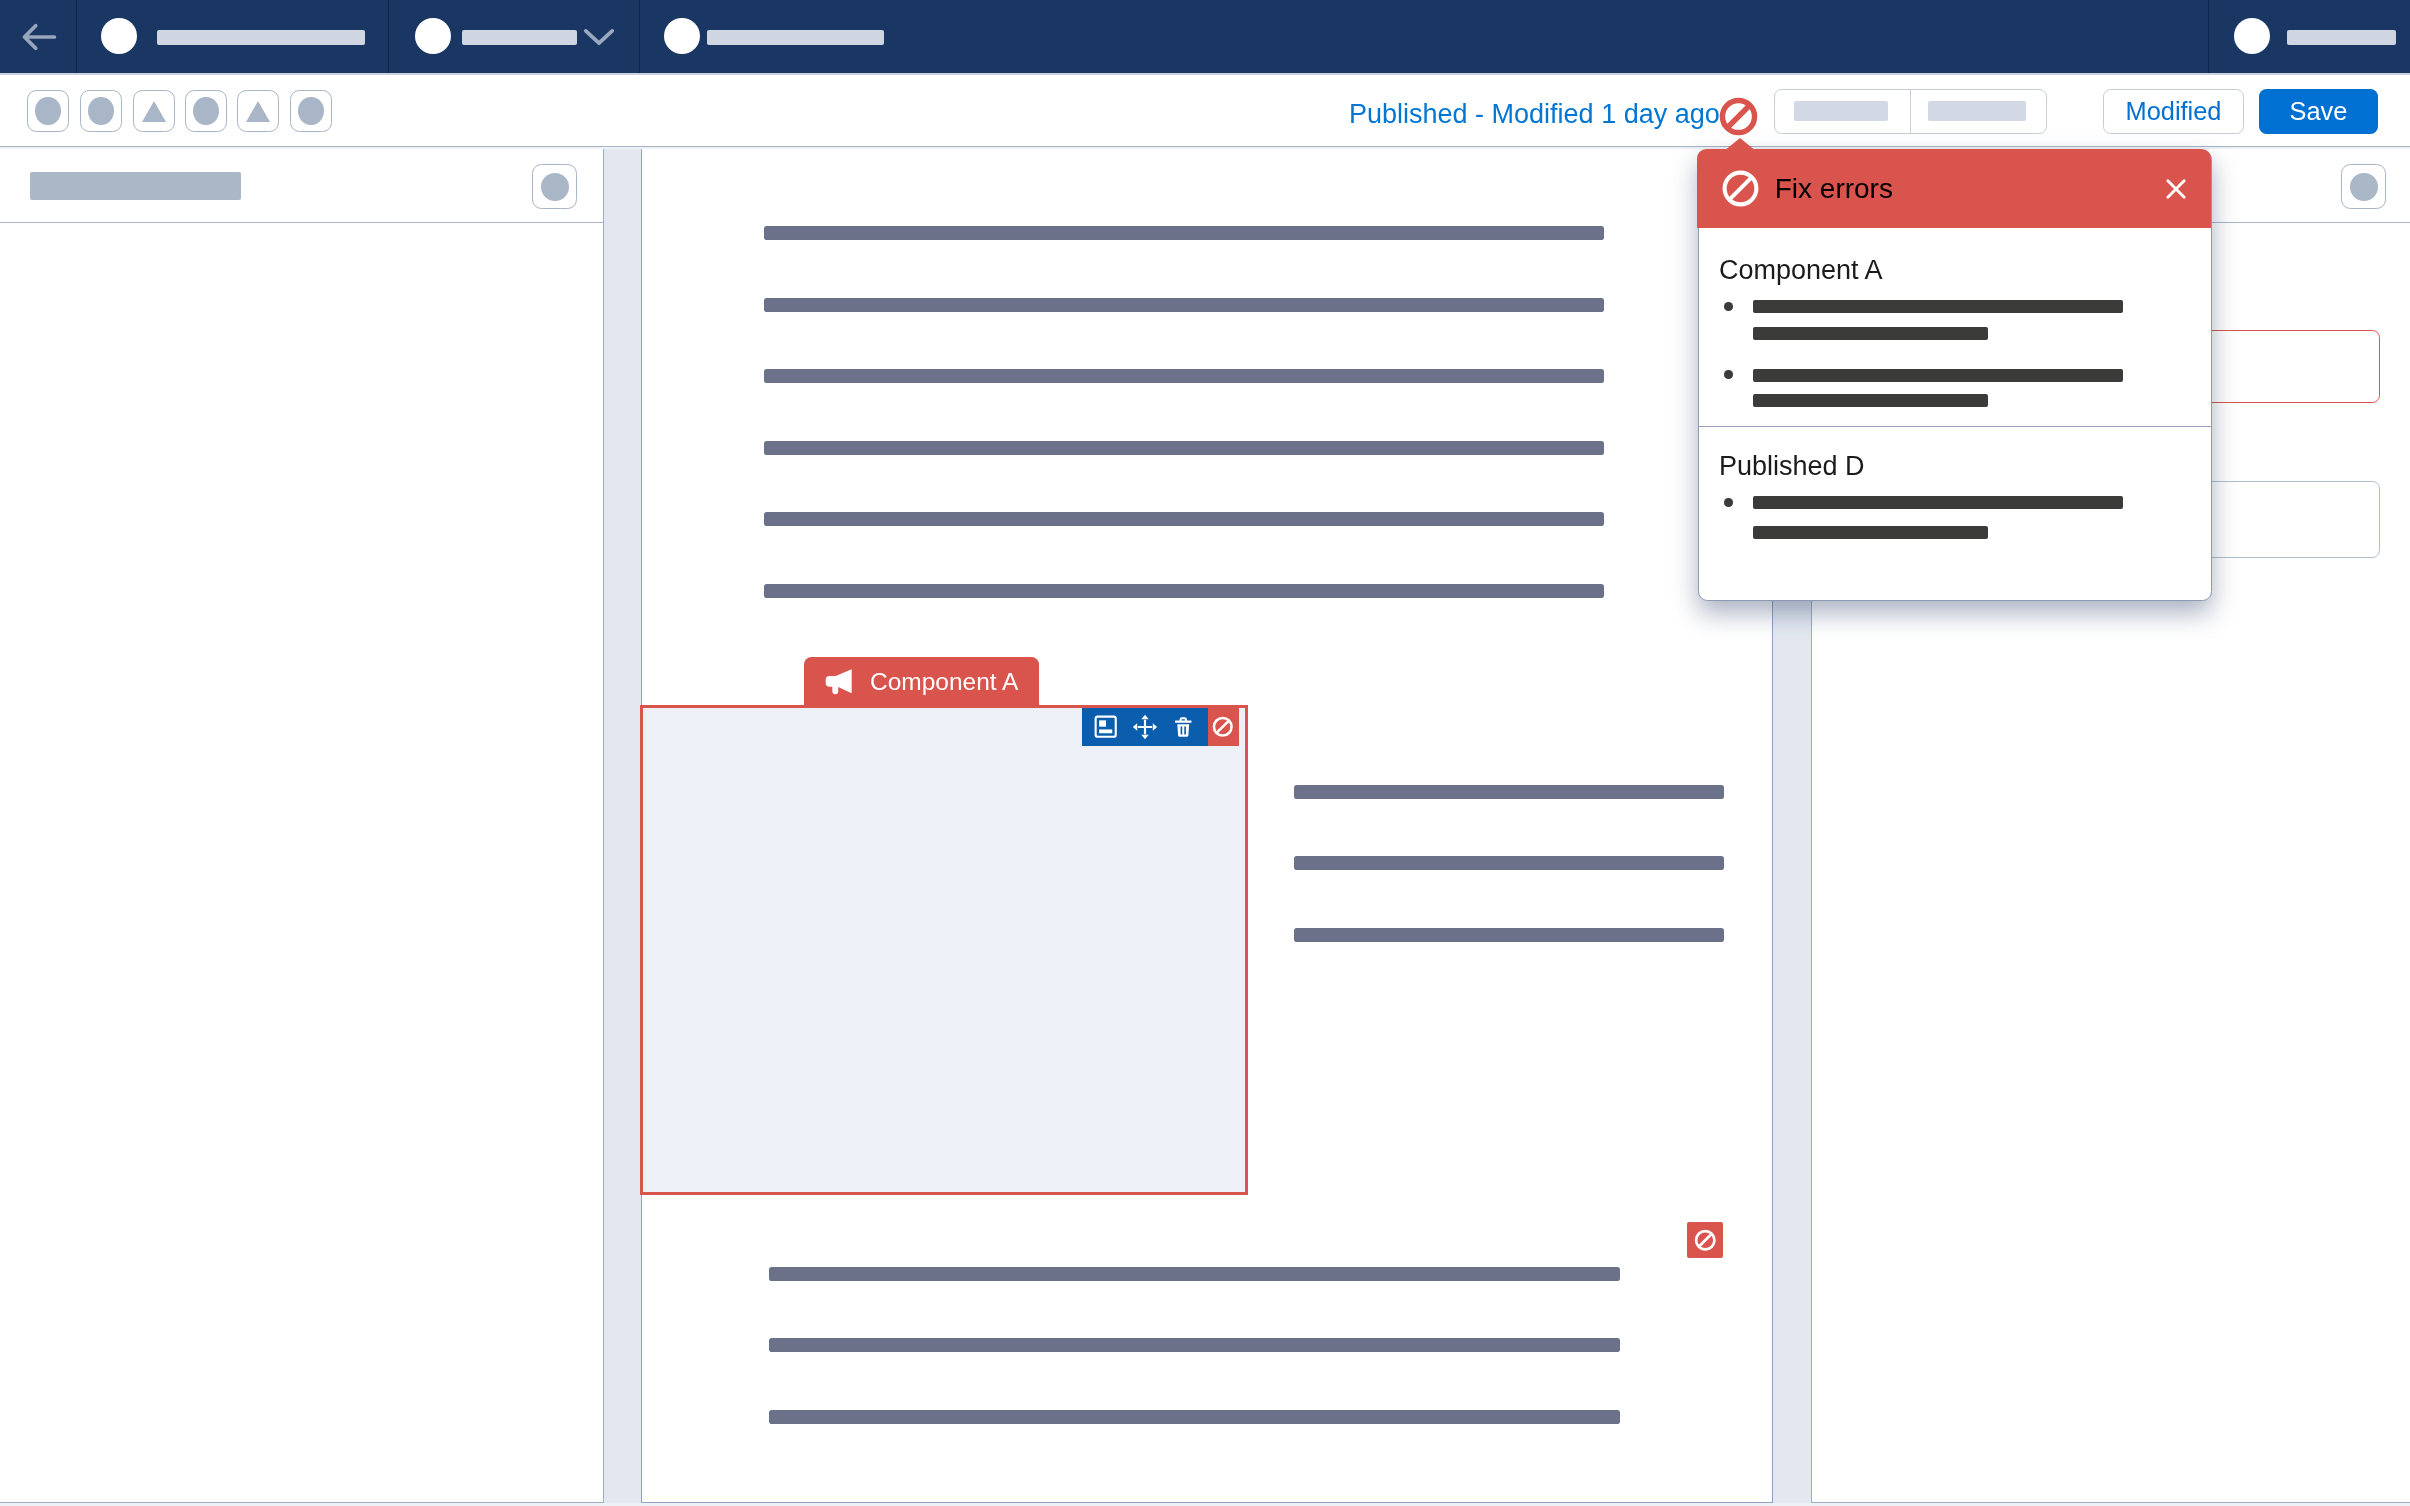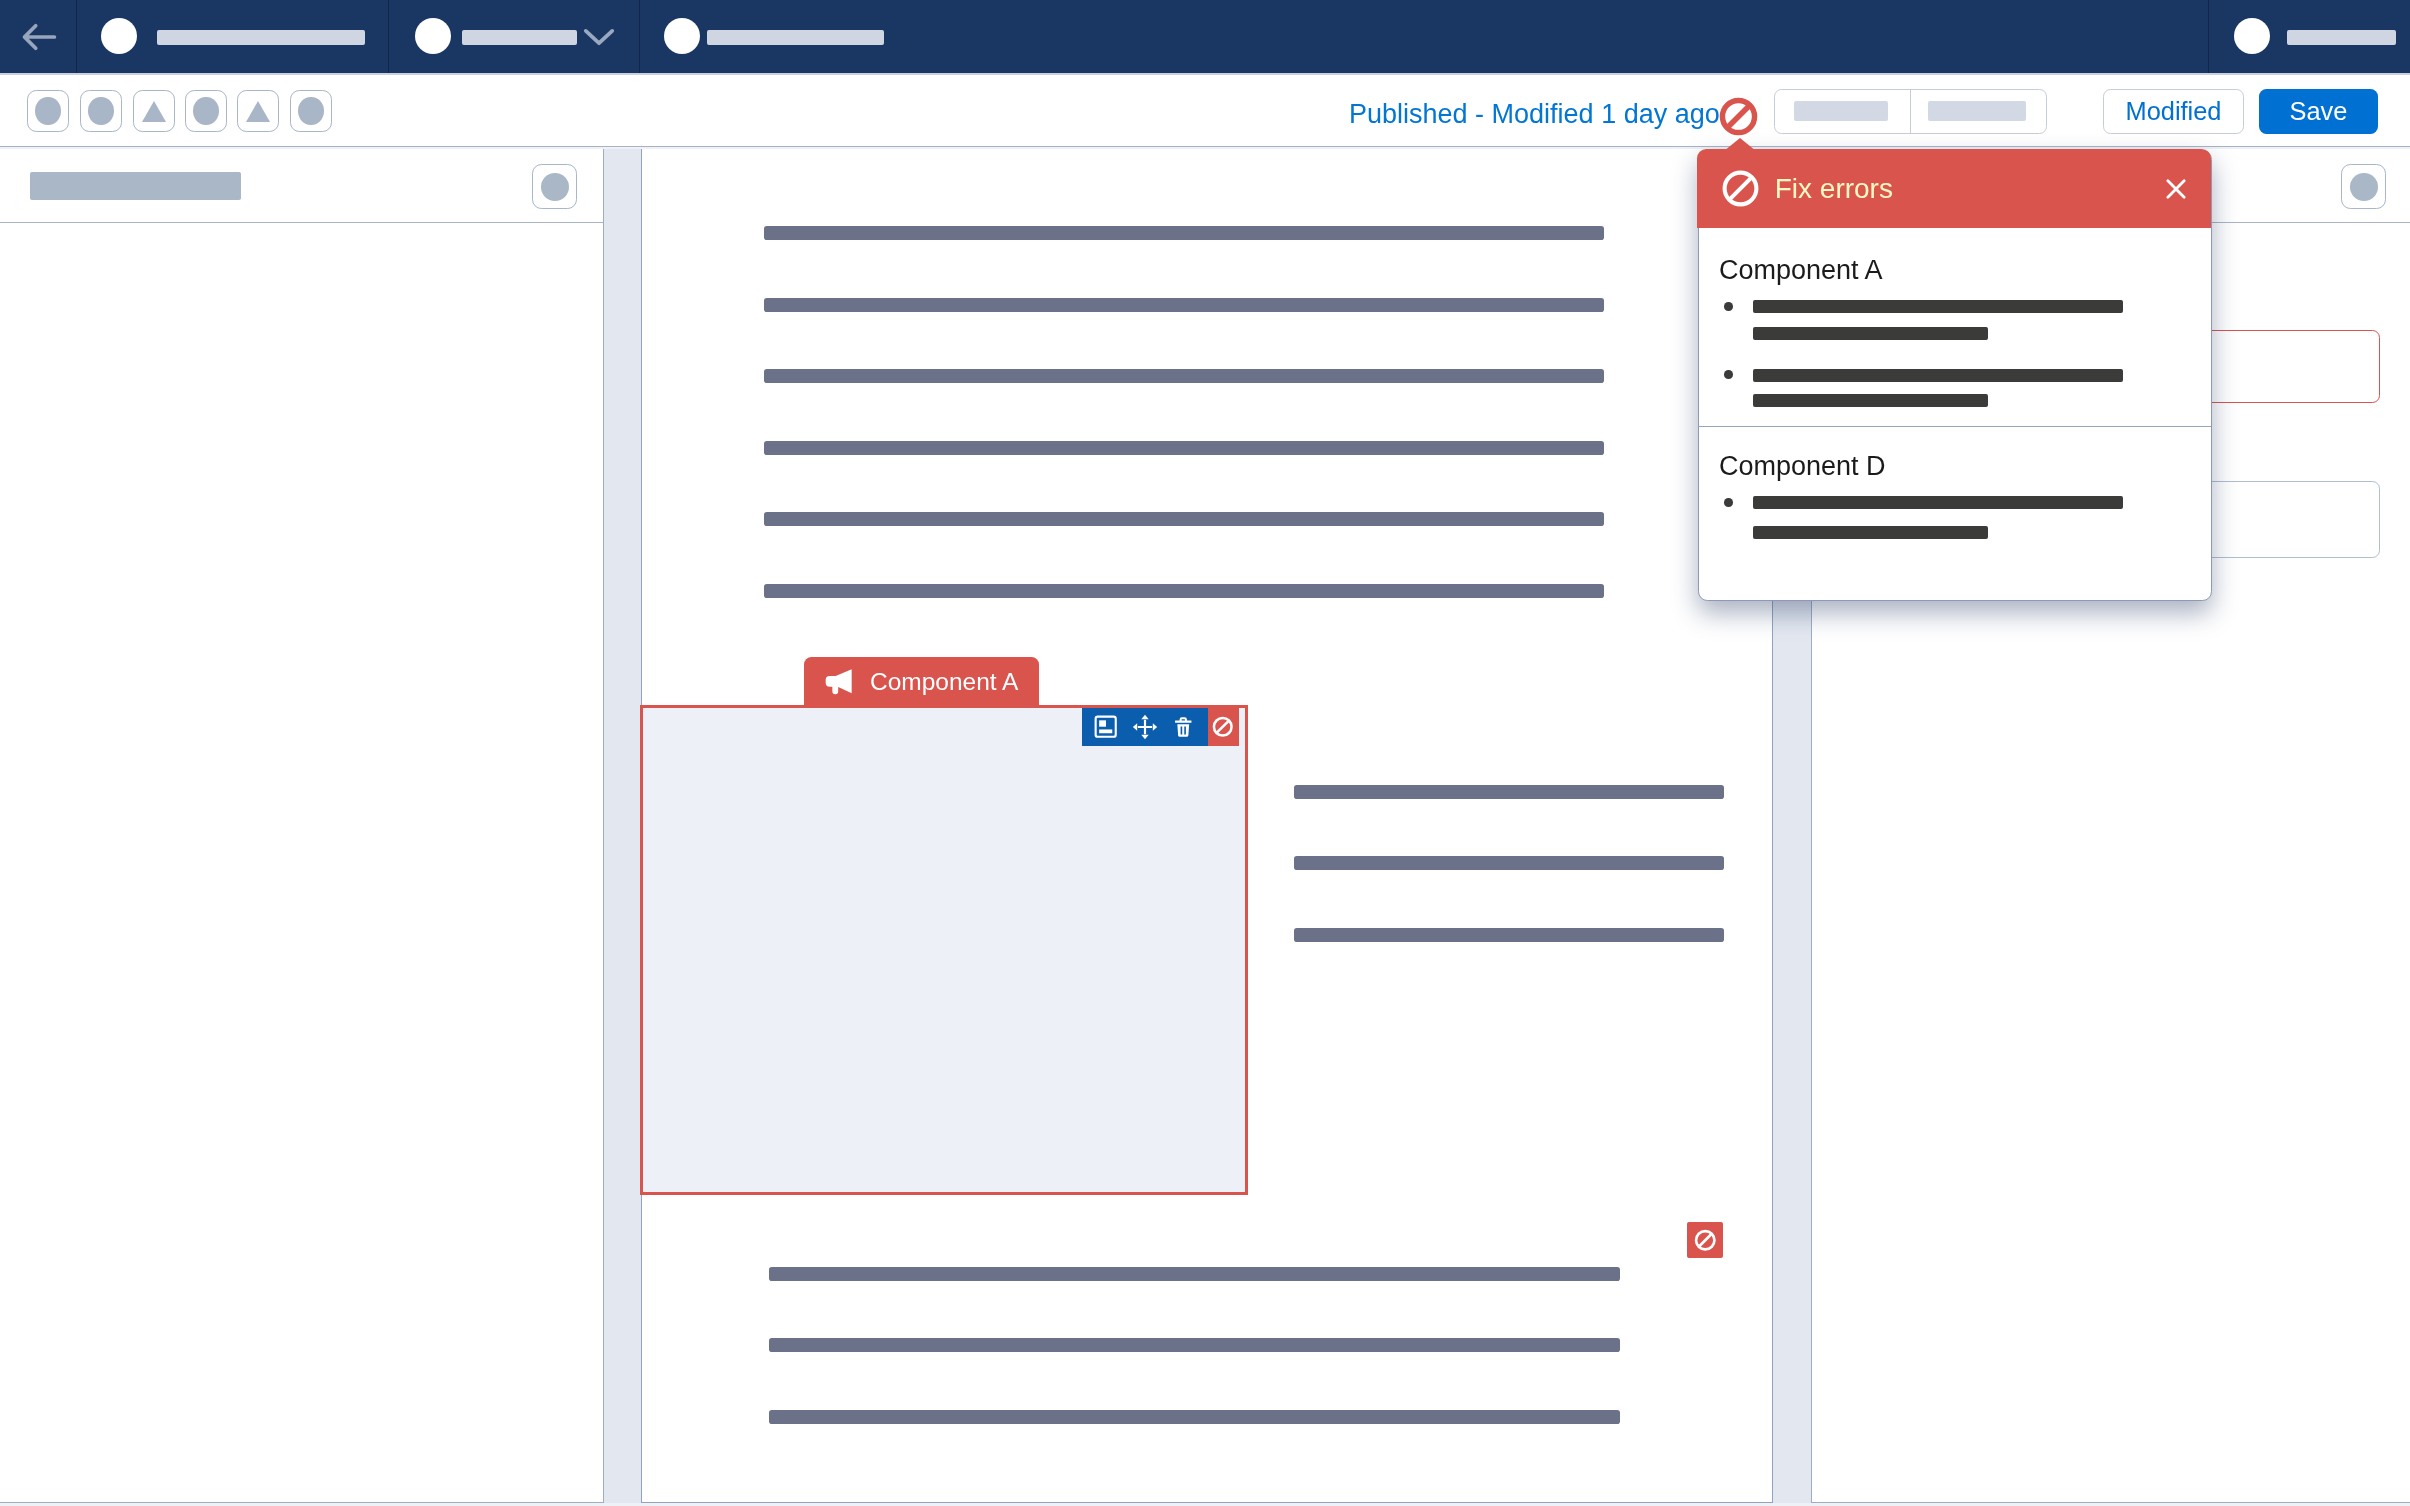--- a/index.html
+++ b/index.html
@@ -73,21 +73,21 @@
   .field-error { top:181px; height:73px; border:1.9px solid #d9544d; }
   .field-normal { top:332px; height:77px; border:1.9px solid #b0bdd1; }
 
   
   .popover { position:absolute; left:1698px; top:150px; width:514px; height:451px; background:#ffffff;
     border:1.9px solid #8e9ab4; border-radius:9.4px; box-shadow:0 11.3px 26px rgba(40,60,100,.40); }
   .nub { position:absolute; left:24.5px; top:-13px; width:0; height:0;
     border-left:16px solid transparent; border-right:16px solid transparent; border-bottom:13px solid #d9544d; }
   .pop-head { position:absolute; left:-1.9px; top:-1.9px; width:514px; height:79px; background:#d9544d;
     border-radius:9.4px 9.4px 0 0; display:flex; align-items:center; }
-  .pop-head h2 { color:#fef9c3; font-size:28px; font-weight:400; margin-left:14px; }
+  .pop-head h2 { color:#000000; font-size:28px; font-weight:400; margin-left:14px; }
   .pop-head .p-icon { margin-left:22.6px; }
   .pop-close { position:absolute; right:21px; top:25.4px; width:28px; height:28px; background:transparent;
     border:none; cursor:pointer; }
   .pop-h3 { position:absolute; left:20px; font-size:27px; font-weight:400; color:#1b1b1b; }
   .dot9 { position:absolute; left:25.4px; width:8.5px; height:8.5px; border-radius:50%; background:#3b3b39; }
   .ebar { position:absolute; left:54px; height:13px; background:#3b3b39; border-radius:1.9px; }
   .pop-divider { position:absolute; left:0; top:275px; width:100%; height:0; border-top:1.9px solid #98a4bd; }
 </style>
 </head>
 <body>
@@ -277,20 +277,20 @@
     <h3 class="pop-h3" style="top:104px;">Component A</h3>
     <span class="dot9" style="top:151px;"></span>
     <span class="ebar" style="top:149px; width:370px;"></span>
     <span class="ebar" style="top:176px; width:235px;"></span>
     <span class="dot9" style="top:219px;"></span>
     <span class="ebar" style="top:218px; width:370px;"></span>
     <span class="ebar" style="top:243px; width:235px;"></span>
 
     <div class="pop-divider"></div>
 
-    <h3 class="pop-h3" style="top:300px;">Component D</h3>
+    <h3 class="pop-h3" style="top:300px;">Published D</h3>
     <span class="dot9" style="top:347px;"></span>
     <span class="ebar" style="top:345px; width:370px;"></span>
     <span class="ebar" style="top:375px; width:235px;"></span>
   </div>
 
 </div>
 
 
 </body></html>

